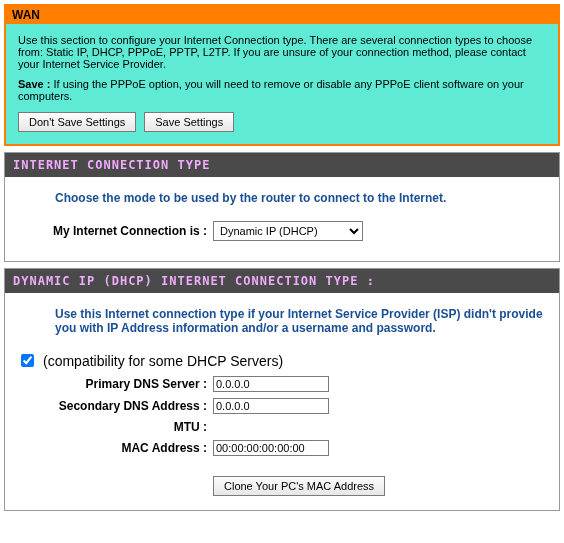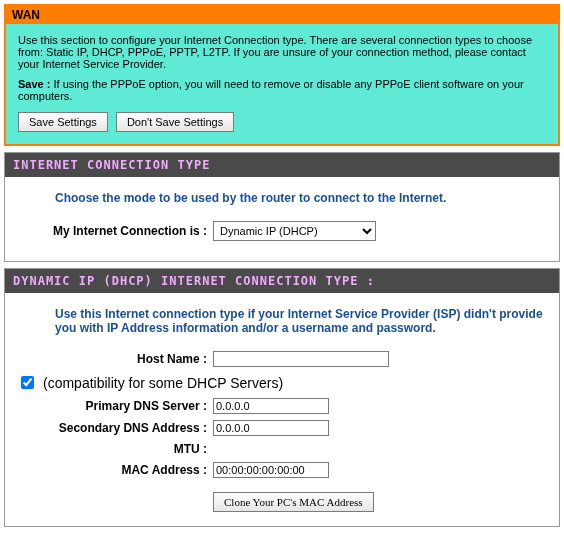--- a/index.html
+++ b/index.html
@@ -74,39 +74,39 @@
     font-size: 12px;
   }
   .form-field { display:flex; align-items:center; gap:6px; }
   select, input[type=text] {
     font-family: Tahoma, sans-serif;
     font-size: 11px;
     border: 1px solid #7a7a7a;
     padding: 1px 2px;
     background: #fff;
   }
-  select { width: 163px; height: 20px; }
+  select { width: 150px; height: 20px; }
   input.txt-med { width: 110px; }
   input.txt-wide { width: 170px; }
-  .mac-btn-row { padding-left: 196px; margin-top:14px;font-family:Liberation Serif, serif; }
+  .mac-btn-row { padding-left: 196px; margin-top:20px; }
   .hint { font-size: 14px; }
 </style>
 </head>
 <body>
 
 <div class="panel">
   <div class="panel-header">WAN</div>
   <div class="panel-body">
     <div>Use this section to configure your Internet Connection type. There are several connection types to choose from: Static IP, DHCP, PPPoE, PPTP, L2TP. If you are unsure of your connection method, please contact your Internet Service Provider.</div>
     <div style="margin-top:8px;">
       <span class="note-label">Save :</span><span> If using the PPPoE option, you will need to remove or disable any PPPoE client software on your computers.</span>
     </div>
     <div class="button-row">
+      <button class="btn">Don't Save Settings</button>
       <button class="btn">Save Settings</button>
-      <button class="btn">Don't Save Settings</button>
     </div>
   </div>
 </div>
 
 <div class="section">
   <div class="section-header">INTERNET CONNECTION TYPE</div>
   <div class="section-body">
     <div class="instr">Choose the mode to be used by the router to connect to the Internet.</div>
     <div class="form-row">
       <div class="form-label">My Internet Connection is :</div>
@@ -117,26 +117,20 @@
       </div>
     </div>
   </div>
 </div>
 
 <div class="section">
   <div class="section-header">DYNAMIC IP (DHCP) INTERNET CONNECTION TYPE :</div>
   <div class="section-body">
     <div class="instr">Use this Internet connection type if your Internet Service Provider (ISP) didn't provide you with IP Address information and/or a username and password.</div>
 
-    <div class="form-row">
-      <div class="form-label">Host Name :</div>
-      <div class="form-field">
-        <input type="text" class="txt-wide" value="" style="">
-      </div>
-    </div>
 
     <div class="form-row">
       <div class="form-field">
         <input type="checkbox" checked="" style="">
         <span class="hint">(compatibility for some DHCP Servers)</span>
       </div>
     </div>
 
     <div class="form-row">
       <div class="form-label">Primary DNS Server :</div>

